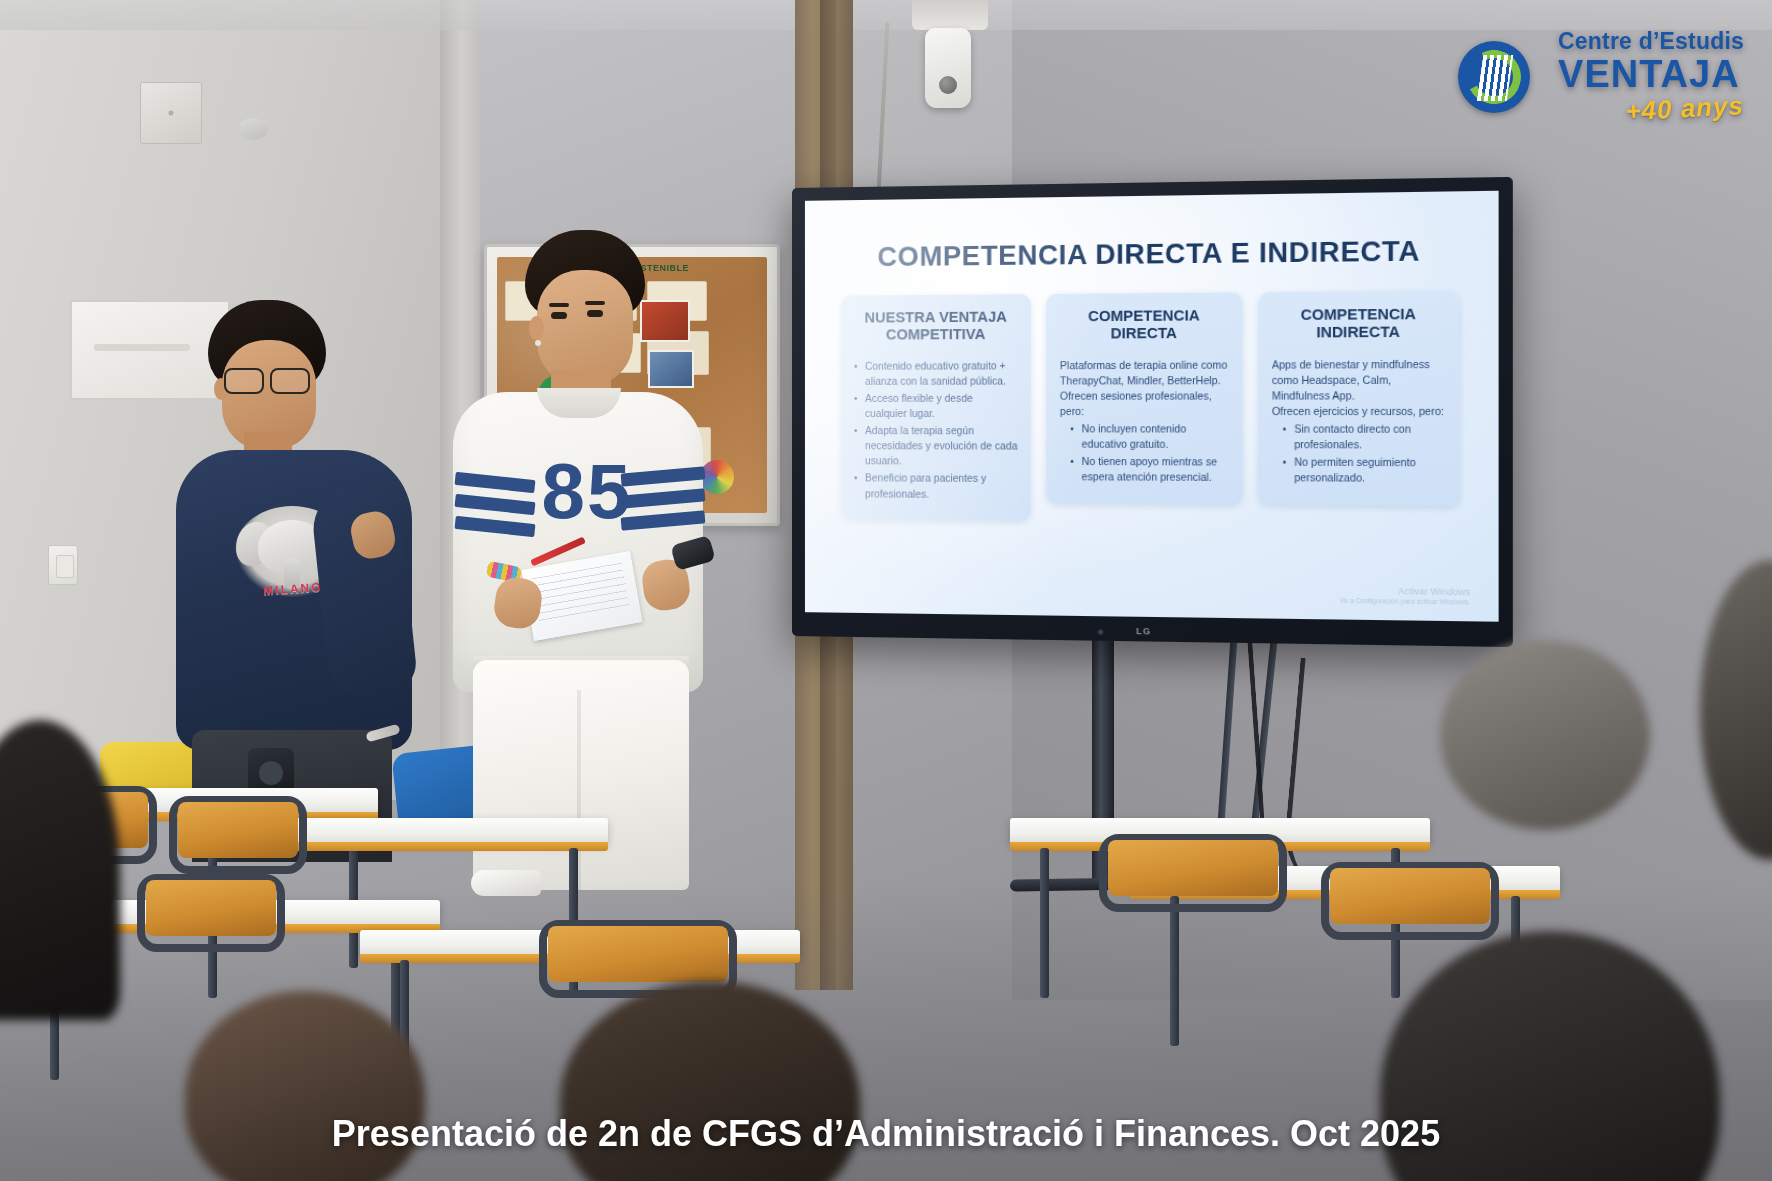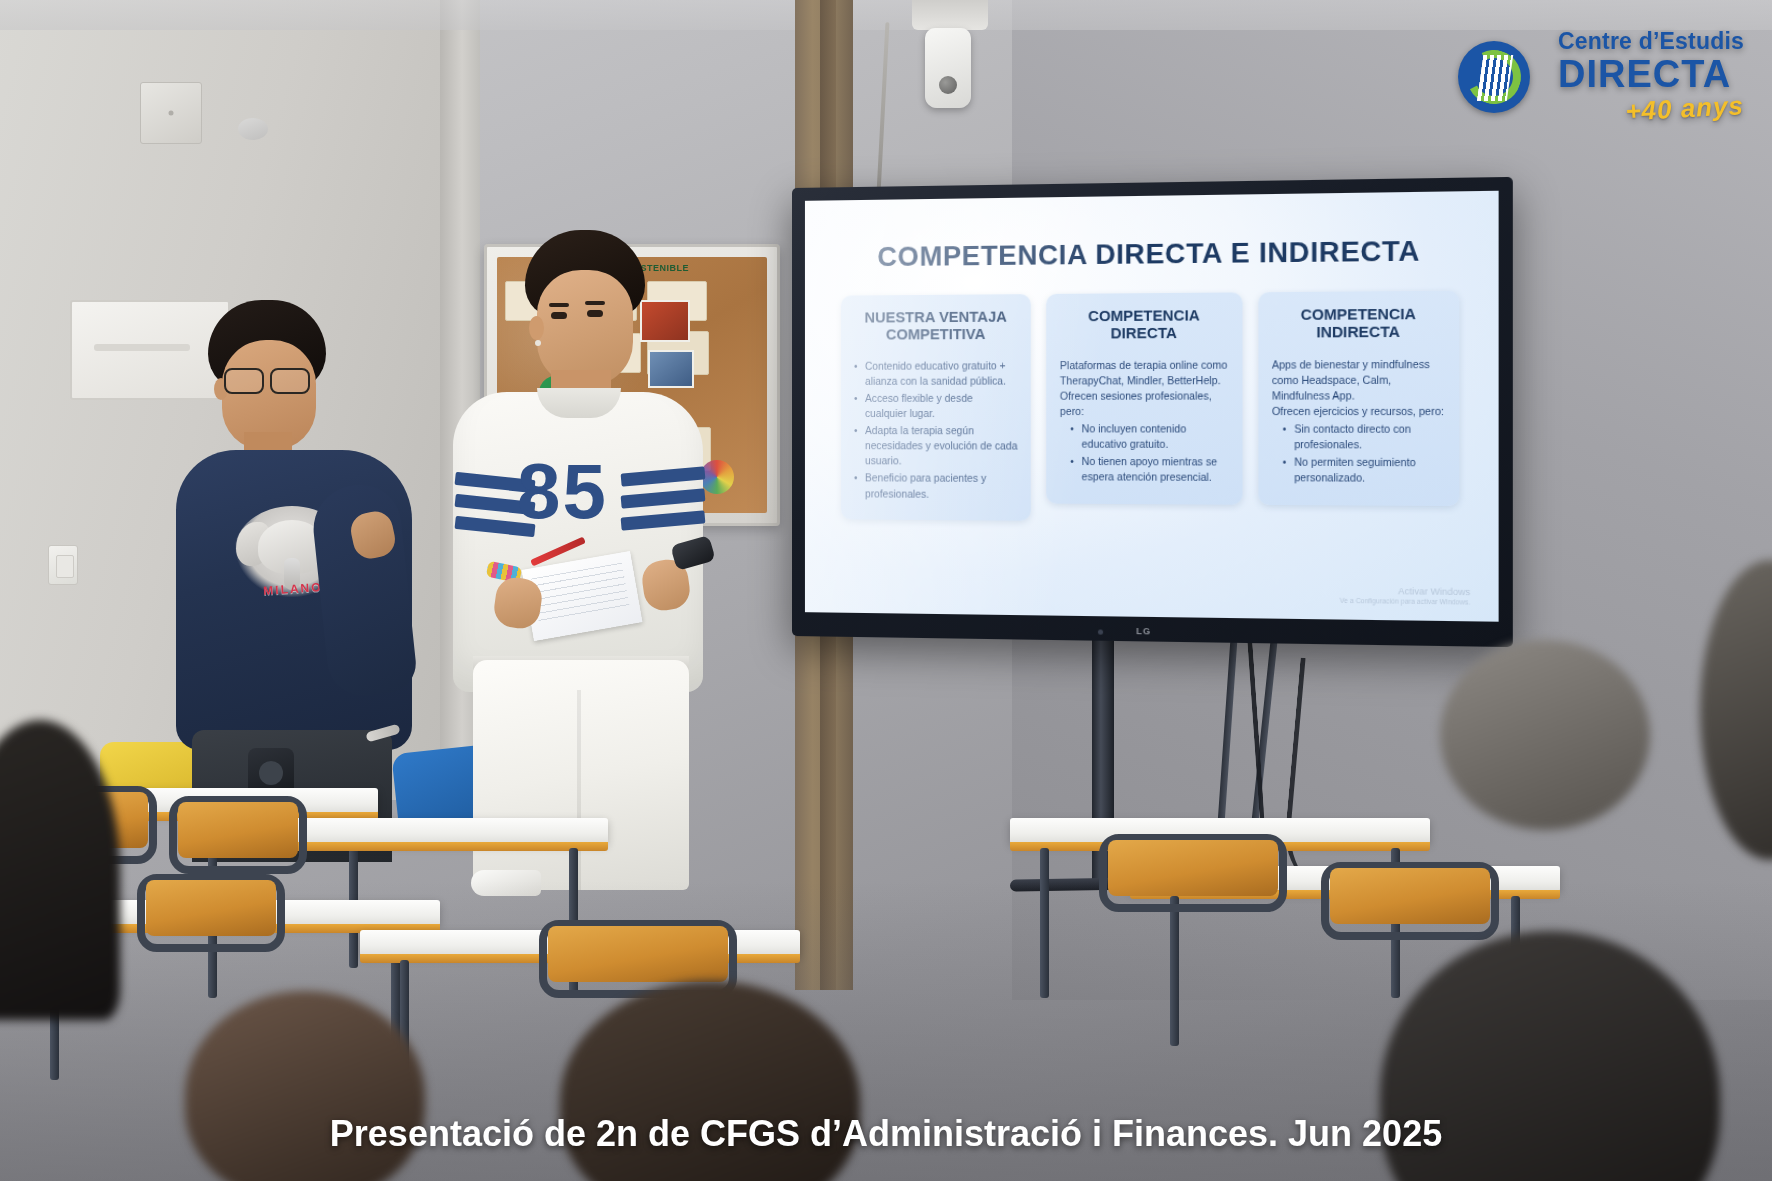--- a/index.html
+++ b/index.html
@@ -456,21 +456,21 @@
     background:#2f4f86; border-radius:2px;
   }
   #p-b .s1{ left:30px; top:246px; transform:rotate(6deg); }
   #p-b .s2{ left:30px; top:268px; transform:rotate(6deg); }
   #p-b .s3{ left:30px; top:290px; transform:rotate(6deg); }
   #p-b .s4{ left:196px; top:240px; width:84px; transform:rotate(-5deg); }
   #p-b .s5{ left:196px; top:262px; width:84px; transform:rotate(-5deg); }
   #p-b .s6{ left:196px; top:284px; width:84px; transform:rotate(-5deg); }
   #p-b .num{
     position:absolute; left:92px; top:222px; width:140px;
-    text-align:left; font-size:78px; font-weight:bold;
+    text-align:center; font-size:78px; font-weight:bold;
     color:#2f4f86; letter-spacing:2px; line-height:1;
     font-family:"Liberation Sans", sans-serif;
   }
   #p-b .pants{
     position:absolute; left:48px; top:430px; width:216px; height:230px;
     background:linear-gradient(170deg,#fdfcf9 0%, #f0efea 50%, #dcdbd5 100%);
     border-radius:14px 14px 6px 6px;
   }
   #p-b .pants:after{
     content:""; position:absolute; left:104px; top:30px; width:4px; height:200px;
@@ -888,18 +888,18 @@
 </div>
 
 <div class="logo">
   <div class="logo-mark">
     <div class="crescent"></div>
     <div class="crescent2"></div>
     <div class="bars"></div>
   </div>
   <div class="logo-text">
     <div class="l1">Centre d’Estudis</div>
-    <div class="l2">DIRECTA</div>
+    <div class="l2">VENTAJA</div>
     <div class="l3">+40 anys</div>
   </div>
 </div>
 
-<div class="caption">Presentació de 2n de CFGS d’Administració i Finances. Jun 2025</div>
+<div class="caption">Presentació de 2n de CFGS d’Administració i Finances. Oct 2025</div>
 
 </body></html>

